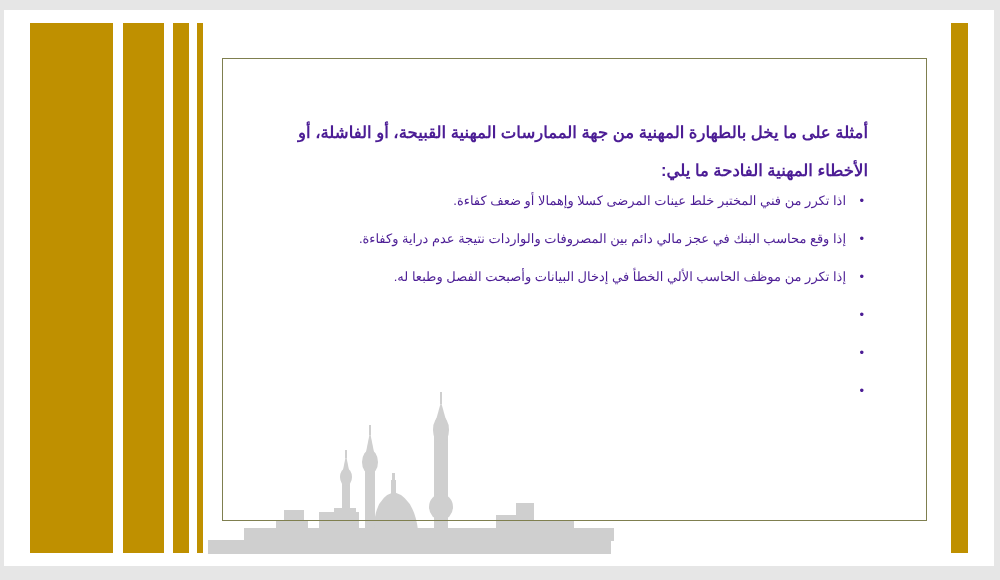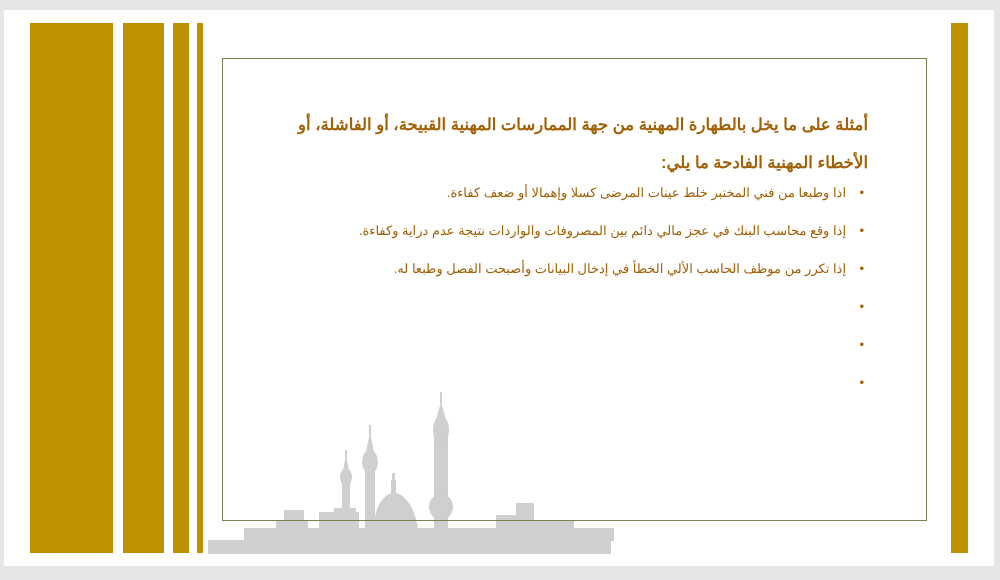--- a/index.html
+++ b/index.html
@@ -3,21 +3,21 @@
   <meta charset="utf-8">
   <style>
     html, body { margin:0; padding:0; }
     body { width:1000px; height:580px; background:#e6e6e6; position:relative; overflow:hidden;
            font-family:"Liberation Sans", sans-serif; }
     .slide { position:absolute; left:4px; top:10px; width:990px; height:556px; background:#ffffff; }
     .bar { position:absolute; background:#bf9000; top:13px; height:530px; }
     .frame { position:absolute; left:218px; top:48px; width:705px; height:463px;
              border:1.5px solid #7f7f4f; box-sizing:border-box; }
     .skyline { position:absolute; left:200px; top:370px; width:410px; height:175px; }
-    .content { position:absolute; left:236px; top:105px; width:632px; direction:rtl; text-align:right; color:#a16207; }
+    .content { position:absolute; left:236px; top:113px; width:632px; direction:rtl; text-align:right; color:#4c1d95; }
     .heading { font-weight:bold; font-size:16.5px; line-height:38px; margin:0 0 4px 0; }
     .list { list-style:none; margin:0; padding:0; }
     .list li { font-size:13px; line-height:16px; height:38px; position:relative; padding-right:22px; }
     .bullet { position:absolute; right:4px; top:0; font-size:13px; }
   </style>
 </head>
 <body>
 
 <div class="slide">
   <div class="bar" style="left:26px;width:83px;"></div>
@@ -66,20 +66,20 @@
 
   <div class="frame"></div>
 </div>
 
 <div class="content">
   <div class="heading">
     <div>أمثلة على ما يخل بالطهارة المهنية من جهة الممارسات المهنية القبيحة، أو الفاشلة، أو</div>
     <div>الأخطاء المهنية الفادحة ما يلي:</div>
   </div>
   <ul class="list">
-    <li><span class="bullet">•</span><span>اذا وطبعا من فني المختبر خلط عينات المرضى كسلا وإهمالا أو ضعف كفاءة.</span></li>
+    <li><span class="bullet">•</span><span>اذا تكرر من فني المختبر خلط عينات المرضى كسلا وإهمالا أو ضعف كفاءة.</span></li>
     <li><span class="bullet">•</span><span>إذا وقع محاسب البنك في عجز مالي دائم بين المصروفات والواردات نتيجة عدم دراية وكفاءة.</span></li>
     <li><span class="bullet">•</span><span>إذا تكرر من موظف الحاسب الألي الخطأ في إدخال البيانات وأصبحت الفصل وطبعا له.</span></li>
     <li><span class="bullet">•</span></li>
     <li><span class="bullet">•</span></li>
     <li><span class="bullet">•</span></li>
   </ul>
 </div>
 
 </body></html>

